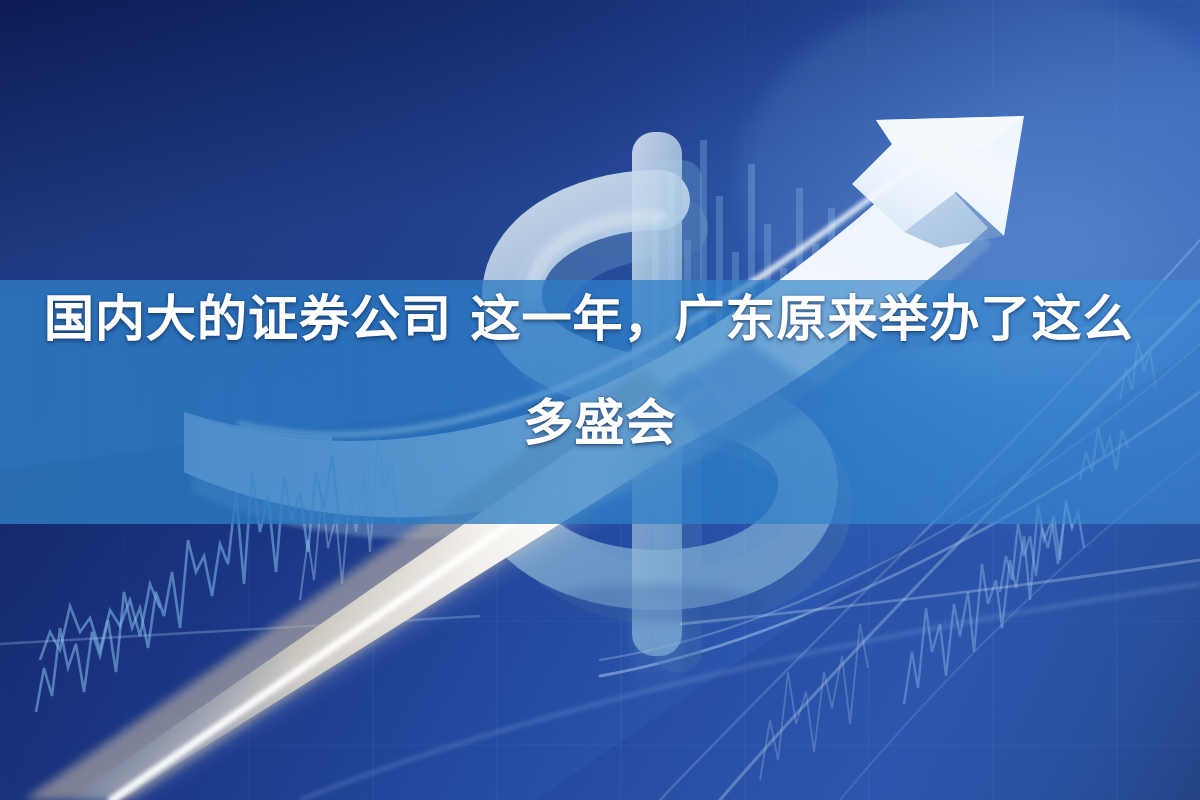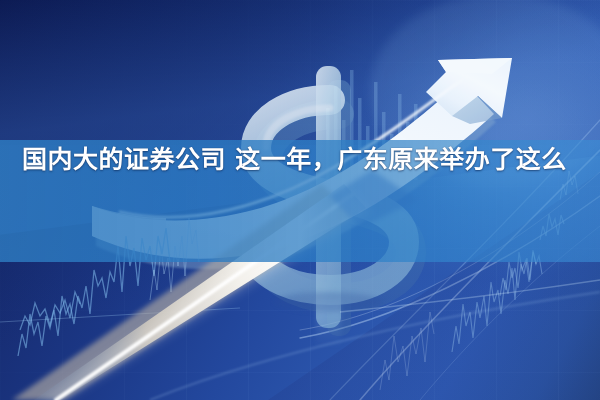--- a/index.html
+++ b/index.html
@@ -361,15 +361,16 @@
       </g>
 
       <ellipse cx="500" cy="90" rx="130" ry="96" fill="#9ecbf5" opacity="0.10" filter="url(#fBlurLg)"></ellipse>
     </g>
   </svg>
 
   <div class="text-band"></div>
 
   <div class="headline">
     <div class="headline-line l1">国内大的证券公司 这一年，广东原来举办了这么</div>
+    <div class="headline-line l2">多盛会</div>
   </div>
 
 </div>
 
 </body></html>

